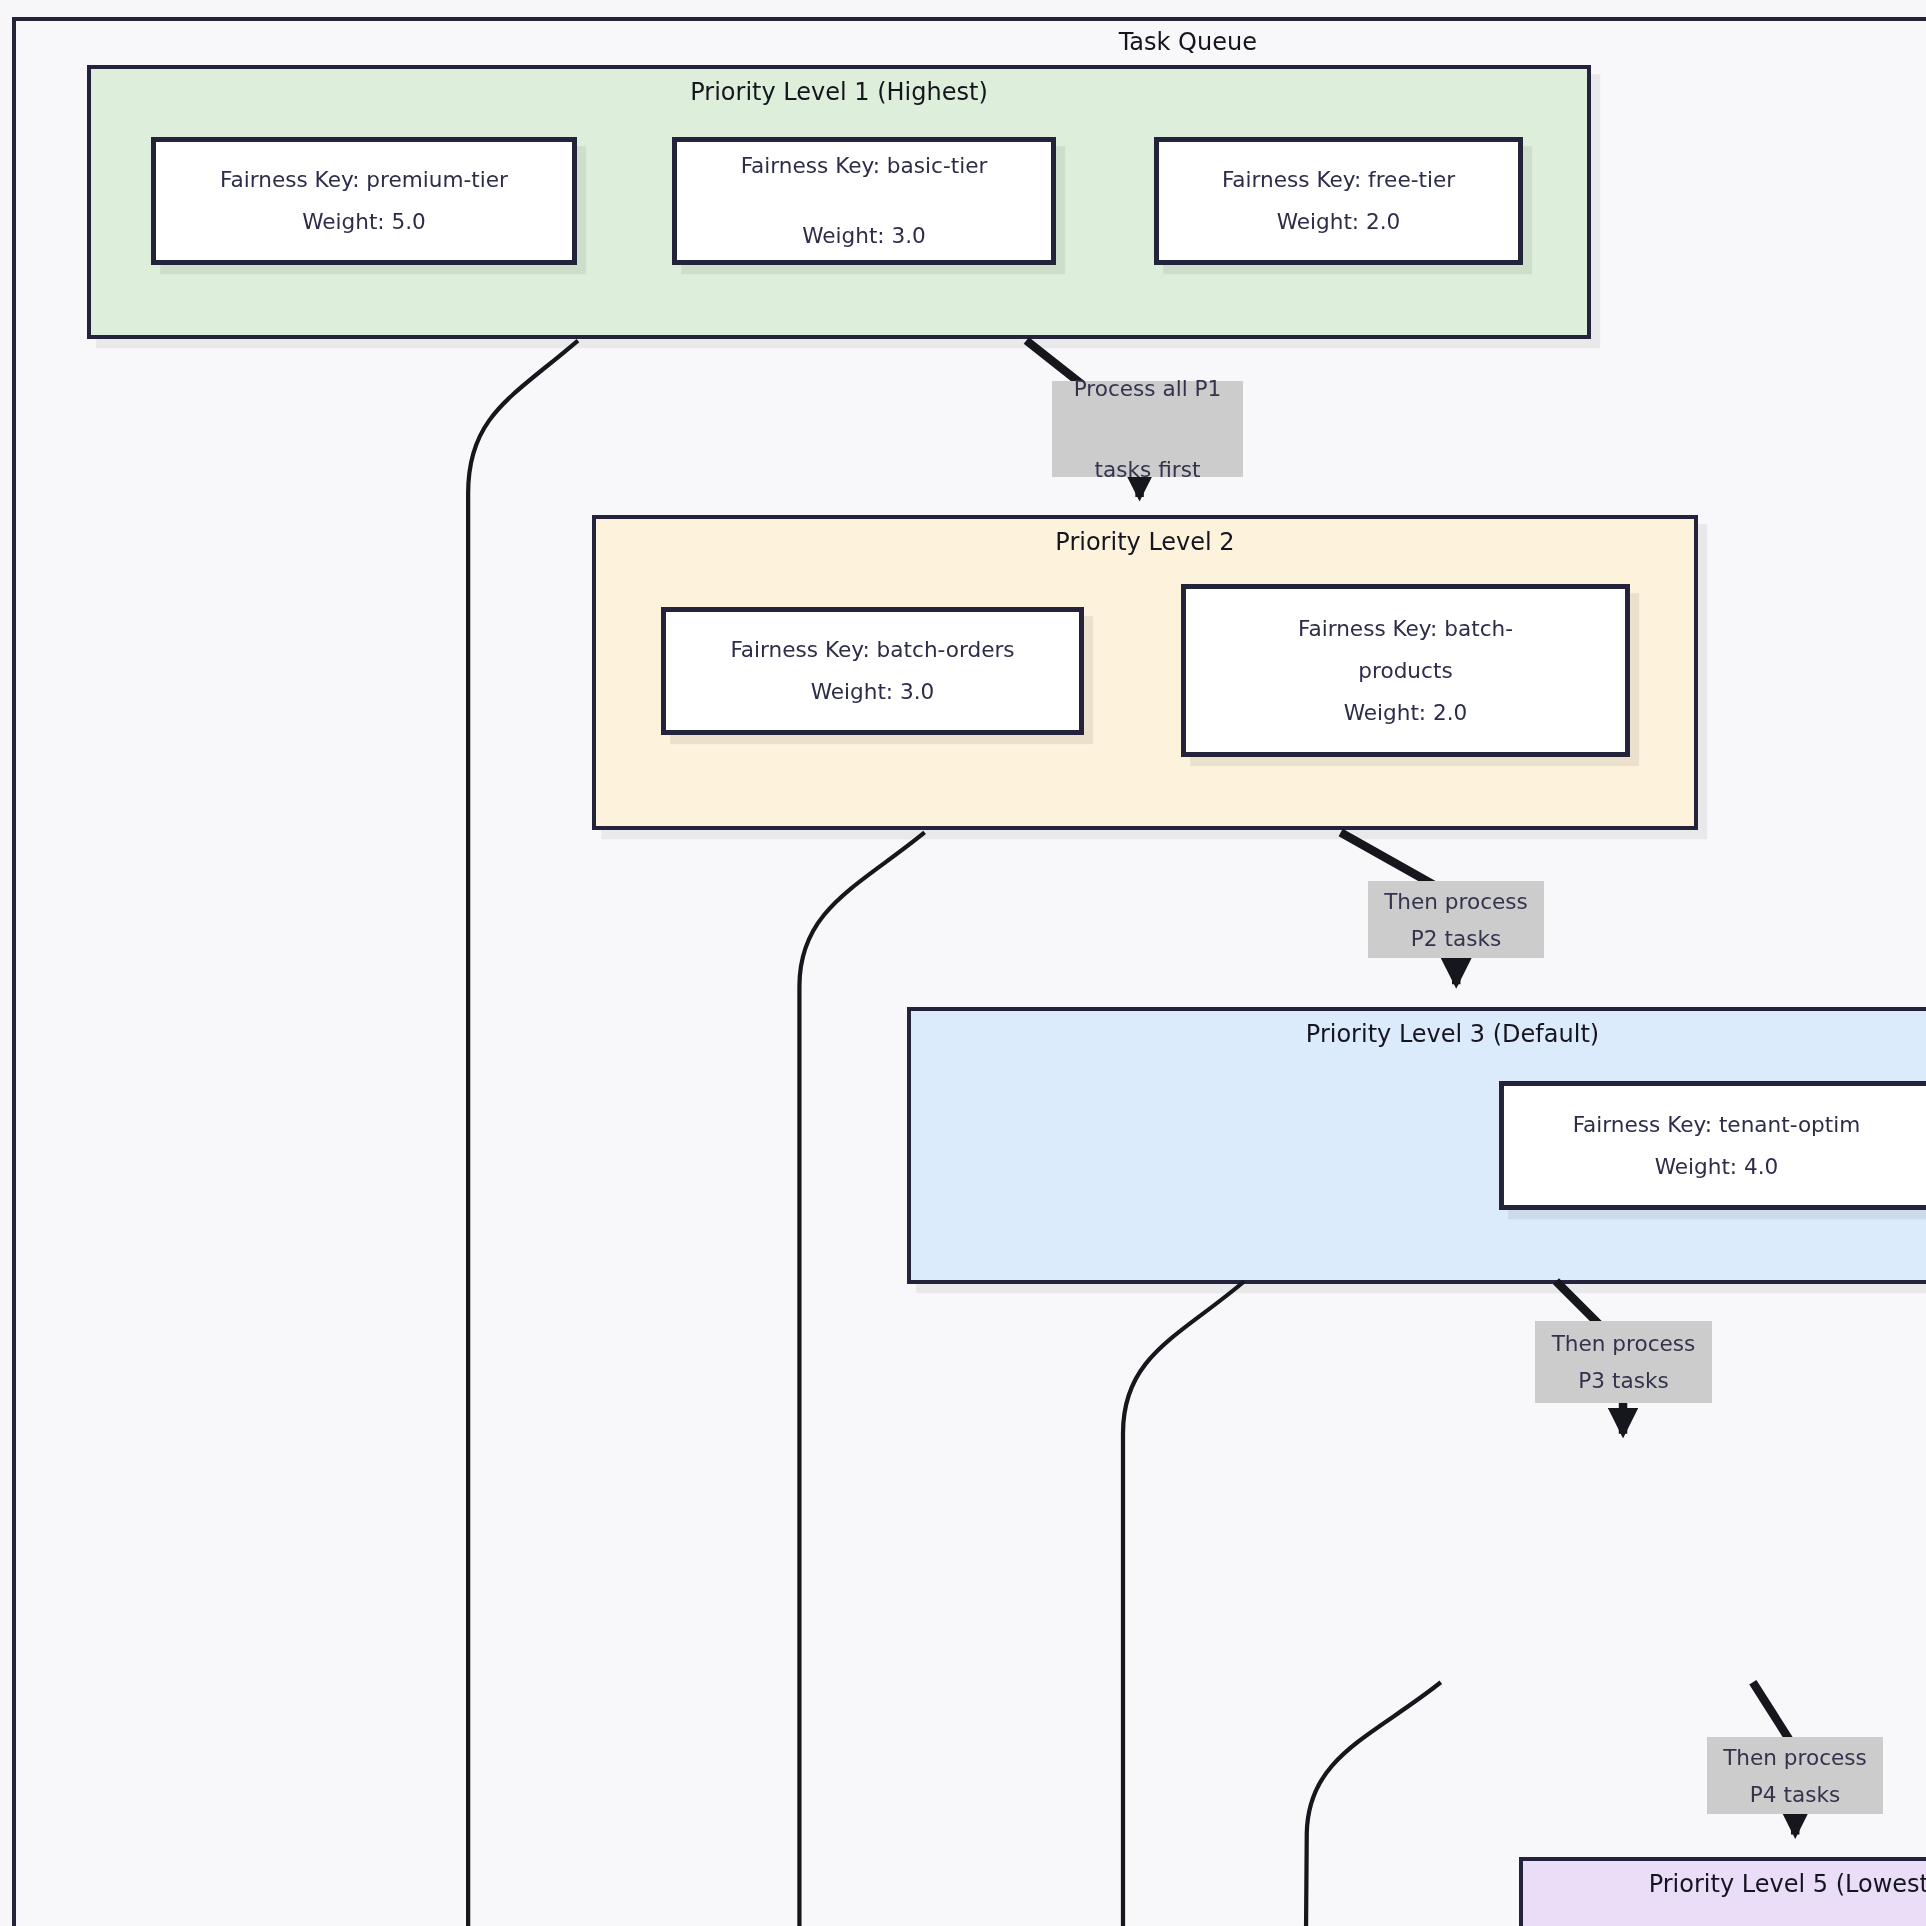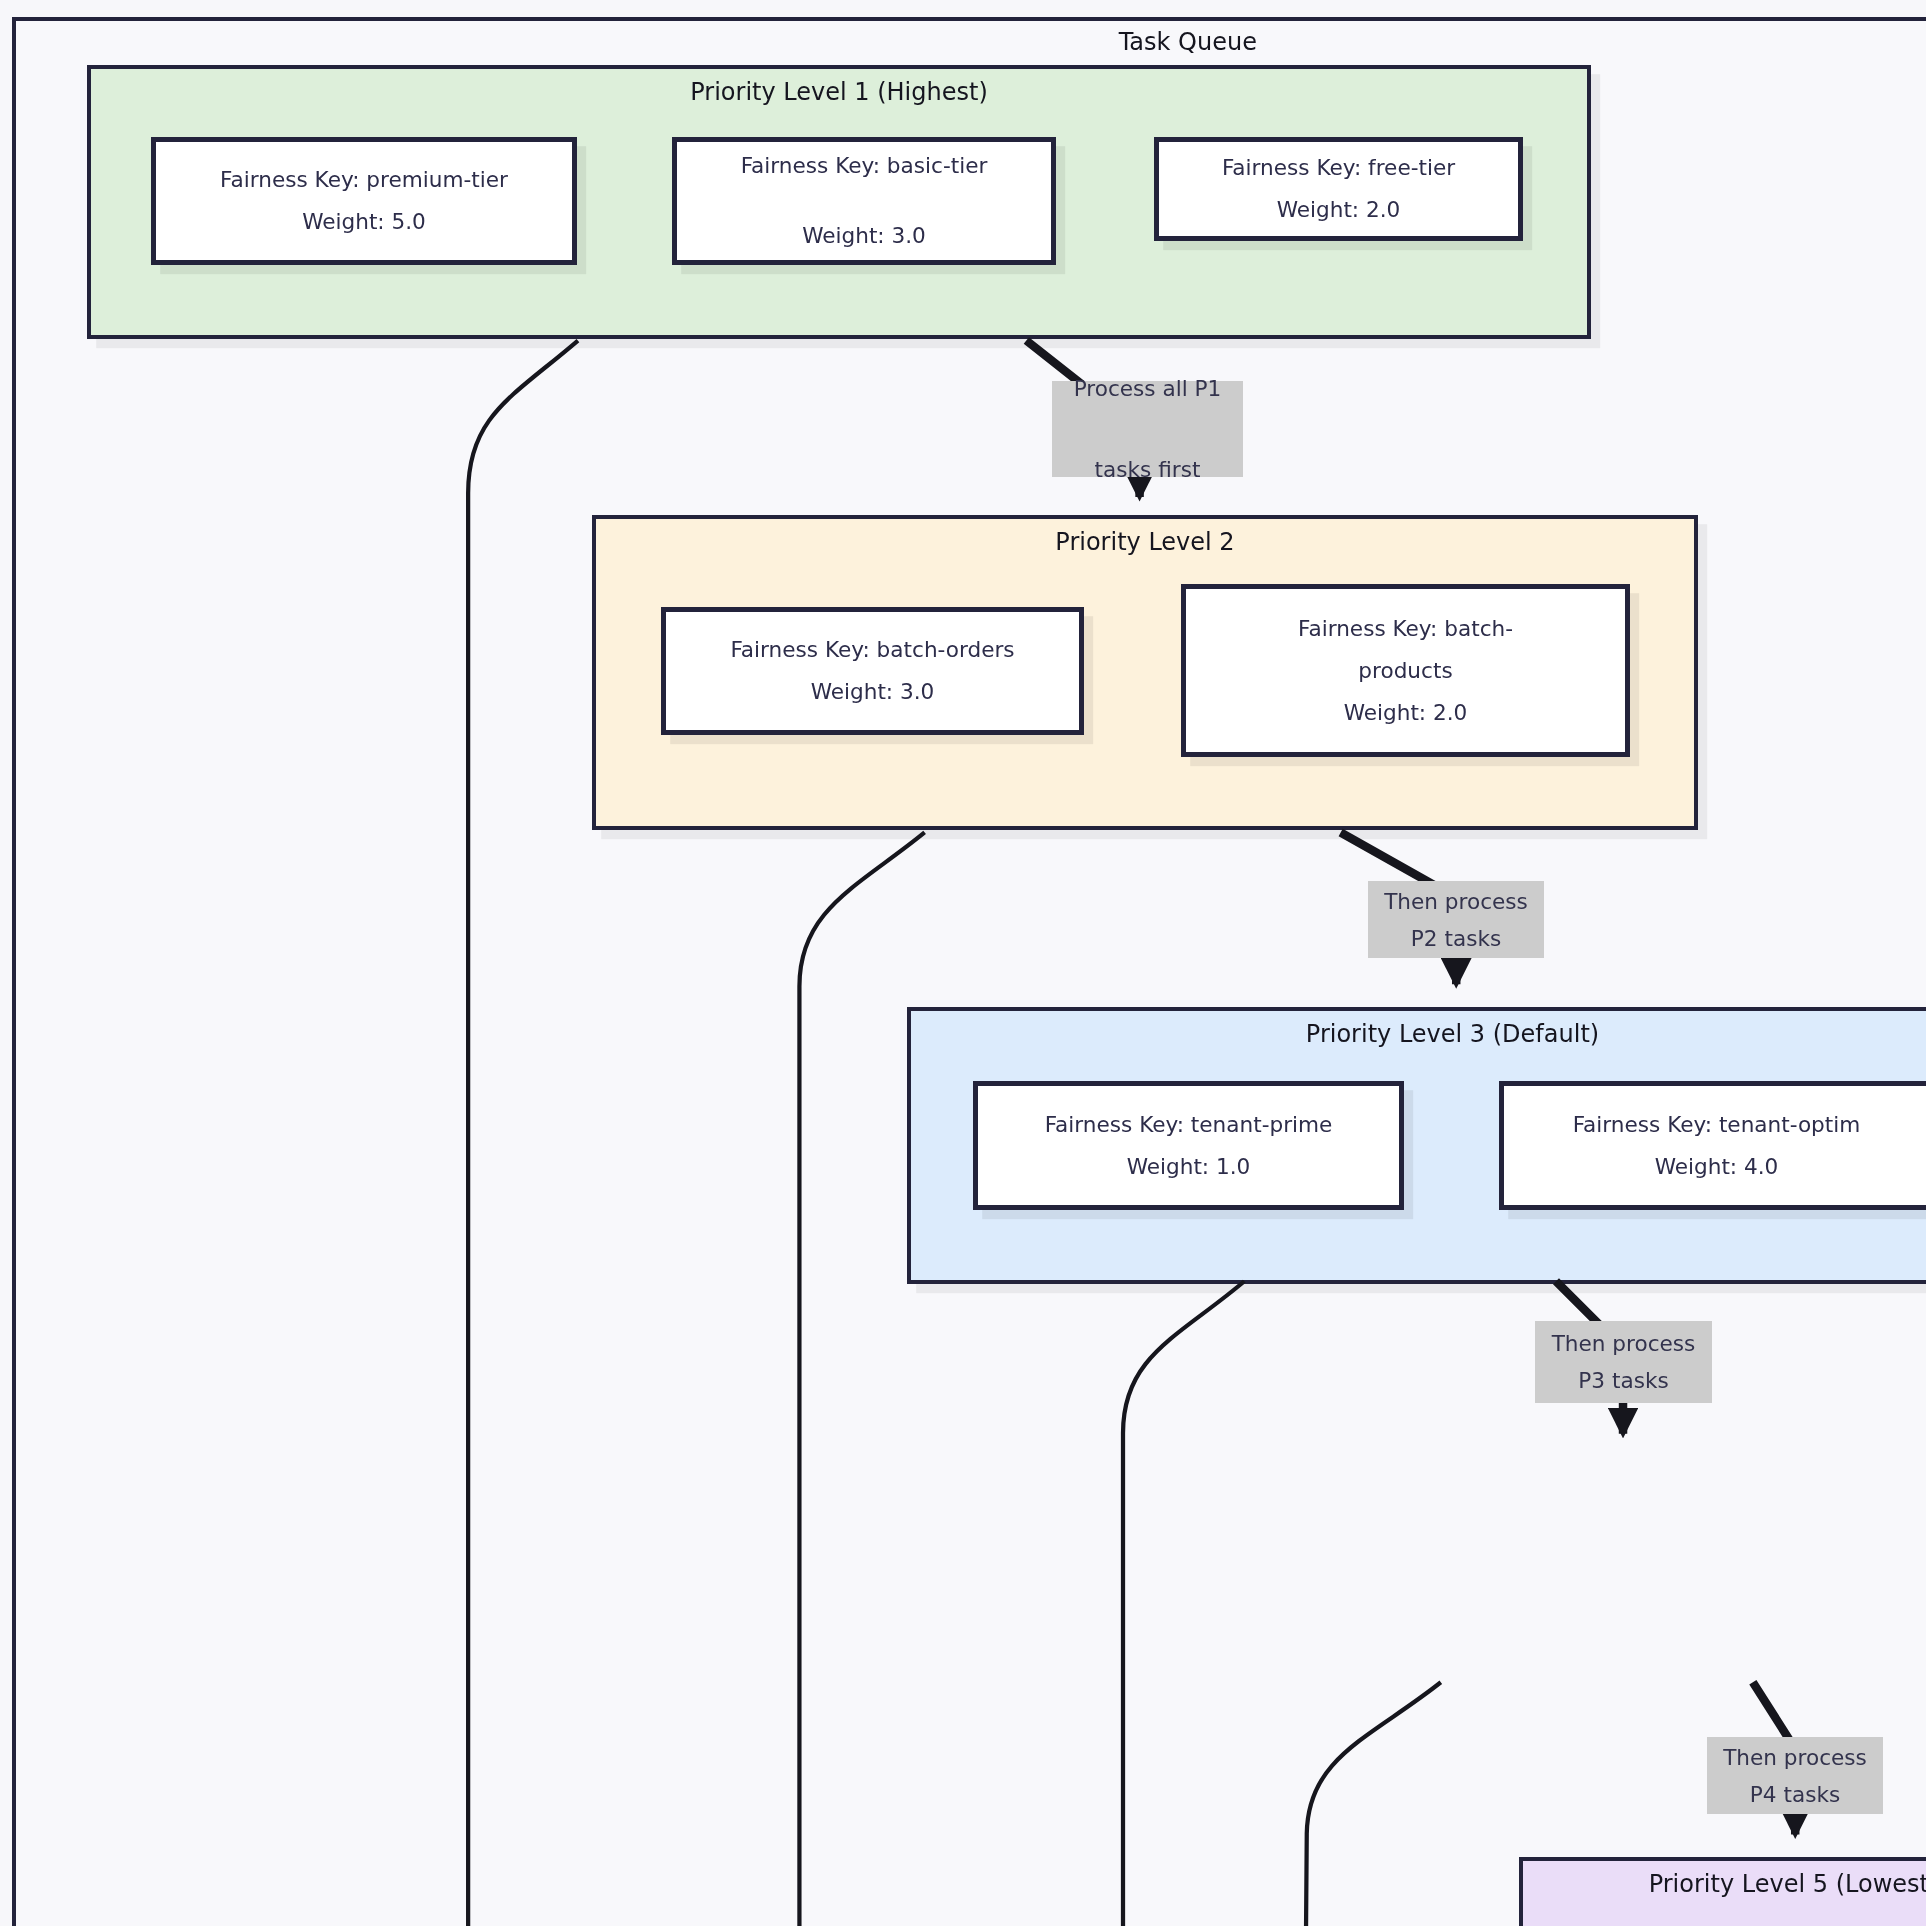--- a/index.html
+++ b/index.html
@@ -21,21 +21,21 @@
   #c-p3{left:907px;top:1007px;width:1091px;height:277px;background:#dcebfc;}
   #c-p4{left:1350px;top:1457px;width:549px;height:223px;background:#fcdfef;}
   #c-p5{left:1519px;top:1857px;width:549px;height:223px;background:#eaddf8;}
   
   .node{position:absolute;background:#ffffff;border:5px solid #23233b;box-sizing:border-box;
         box-shadow:9.2px 9.2px 0 rgba(0,0,0,.07);display:flex;flex-direction:column;
         align-items:center;justify-content:center;text-align:center;
         color:#2d2d4a;font-size:21.6px;font-weight:400;line-height:42px;z-index:4;}
   #n-premium{left:151px;top:137px;width:426px;height:128px;}
   #n-basic{left:672px;top:137px;width:384px;height:128px;gap:28px;}
-  #n-free{left:1154px;top:137px;width:369px;height:104px;}
+  #n-free{left:1154px;top:137px;width:369px;height:128px;}
   #n-batch-orders{left:661px;top:607px;width:423px;height:128px;}
   #n-batch-products{left:1181px;top:584px;width:449px;height:173px;}
   #n-tenant-prime{left:973px;top:1081px;width:431px;height:129px;}
   #n-tenant-optim{left:1499px;top:1081px;width:435px;height:129px;}
   #n-fifo4{left:1422px;top:1529px;width:399px;height:82px;}
   
   .edge-label{position:absolute;background:#cccccc;display:flex;flex-direction:column;
         align-items:center;justify-content:center;text-align:center;
         color:#33334d;font-size:21.6px;font-weight:500;line-height:37px;z-index:3;}
   #l1{left:1052px;top:381px;width:191px;height:96px;gap:44px;}
@@ -120,24 +120,20 @@
   </div>
   <div class="node" id="n-batch-products">
     <span>Fairness Key: batch-</span>
     <span>products</span>
     <span>Weight: 2.0</span>
   </div>
 
   <div class="cluster z1" id="c-p3">
     <div class="cluster-title">Priority Level 3 (Default)</div>
   </div>
-  <div class="node" id="n-tenant-prime">
-    <span>Fairness Key: tenant-prime</span>
-    <span>Weight: 1.0</span>
-  </div>
   <div class="node" id="n-tenant-optim">
     <span>Fairness Key: tenant-optim</span>
     <span>Weight: 4.0</span>
   </div>
 
 
   <div class="cluster z1" id="c-p5">
     <div class="cluster-title">Priority Level 5 (Lowest)</div>
   </div>
 

